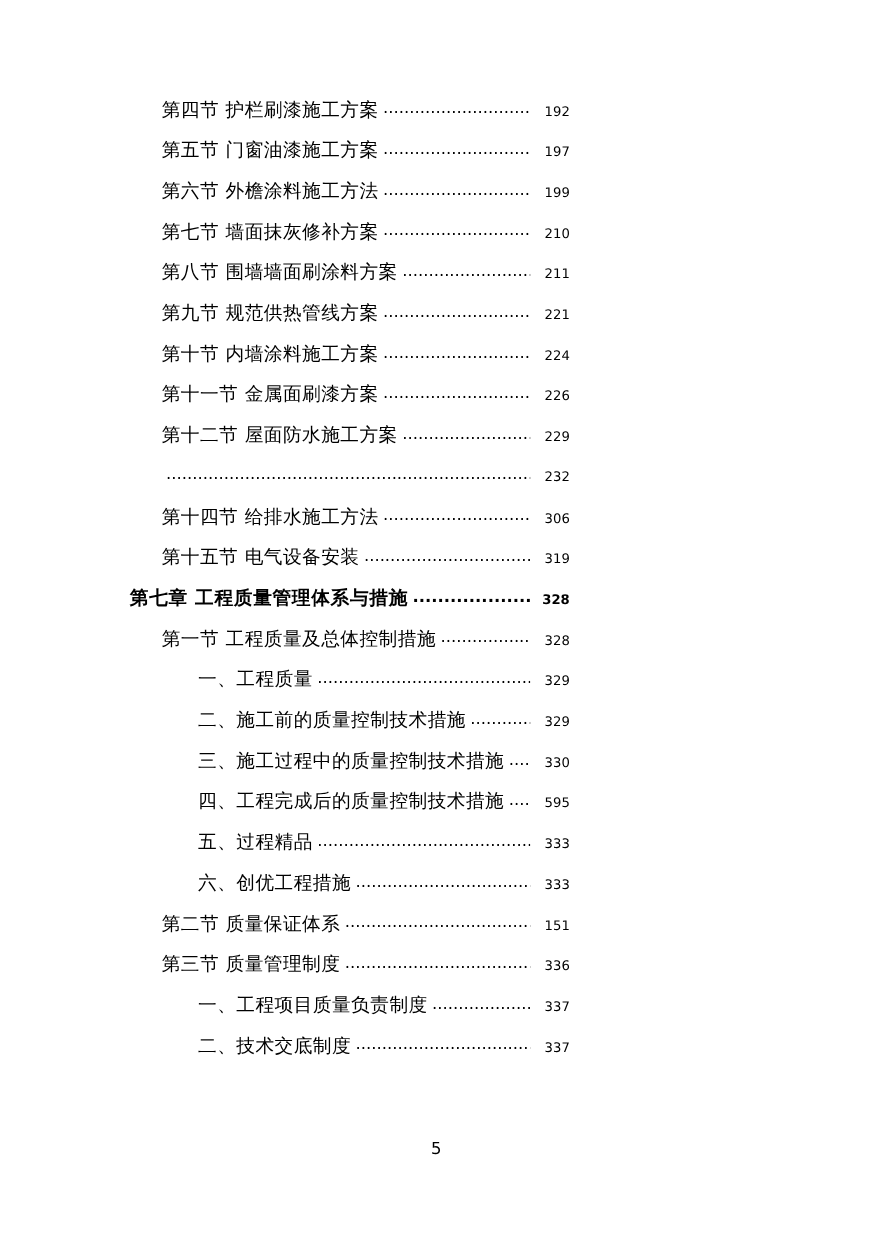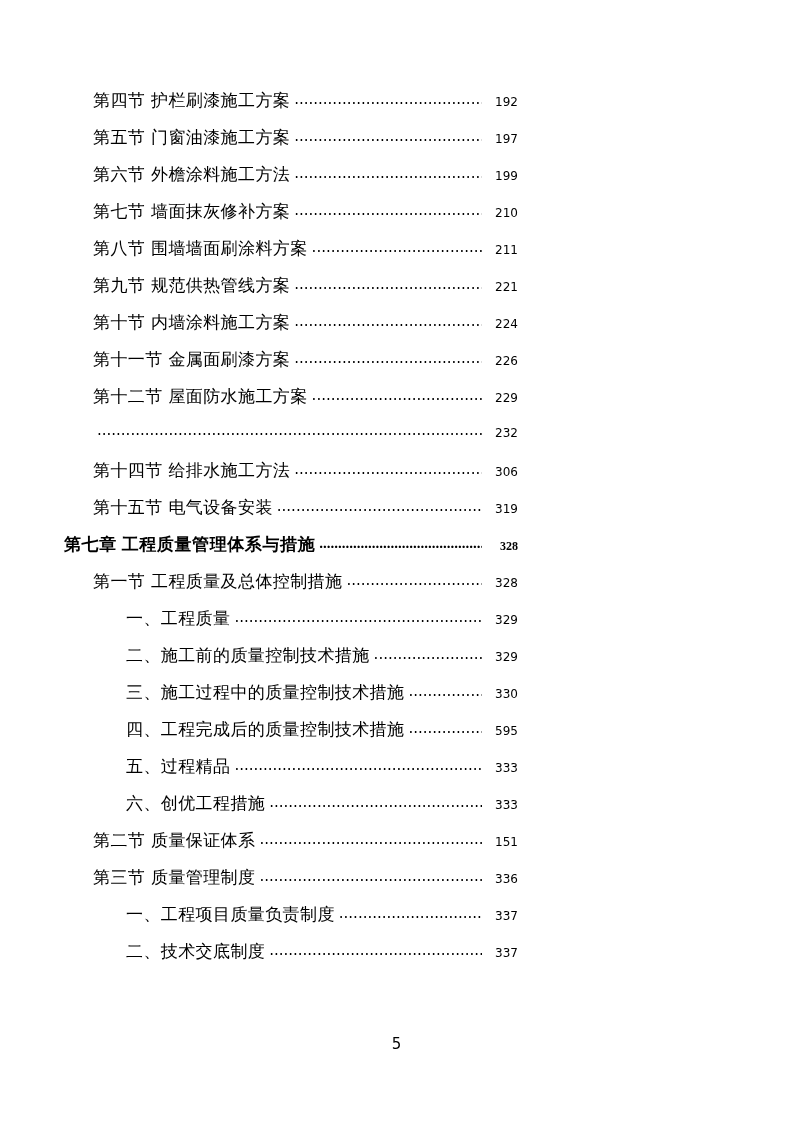--- a/index.html
+++ b/index.html
@@ -17,21 +17,21 @@
     background: #ffffff;
     overflow: hidden;
     box-sizing: border-box;
   }
   .toc {
     position: absolute;
     left: 0;
     top: 92px;
     width: 636px;
     box-sizing: border-box;
-    padding: 0 118px 0 64px;
+    padding: 0 118px 0 118px;
   }
   .toc-entry {
     display: flex;
     align-items: baseline;
     width: 100%;
     box-sizing: border-box;
     font-size: 17px;
     line-height: 1;
     color: #000000;
     height: 37px;
@@ -52,21 +52,21 @@
     top: -2px;
   }
   .toc-entry .pageno {
     flex: 0 0 auto;
     text-align: right;
     min-width: 34px;
     font-size: 12px;
   }
 
   
-  .lvl-1 { padding-left: 0px; font-weight: bold; font-family: Liberation Serif, serif; }
+  .lvl-1 { padding-left: 0px; font-weight: bold; }
   .lvl-1 .pageno { font-weight: bold; }
   .lvl-2 { padding-left: 29px; }
   .lvl-3 { padding-left: 62px; }
 
   .lvl-1 .label { letter-spacing: 0.6px; }
 
   .page-number {
     position: absolute;
     left: 0;
     top: 1035px;

